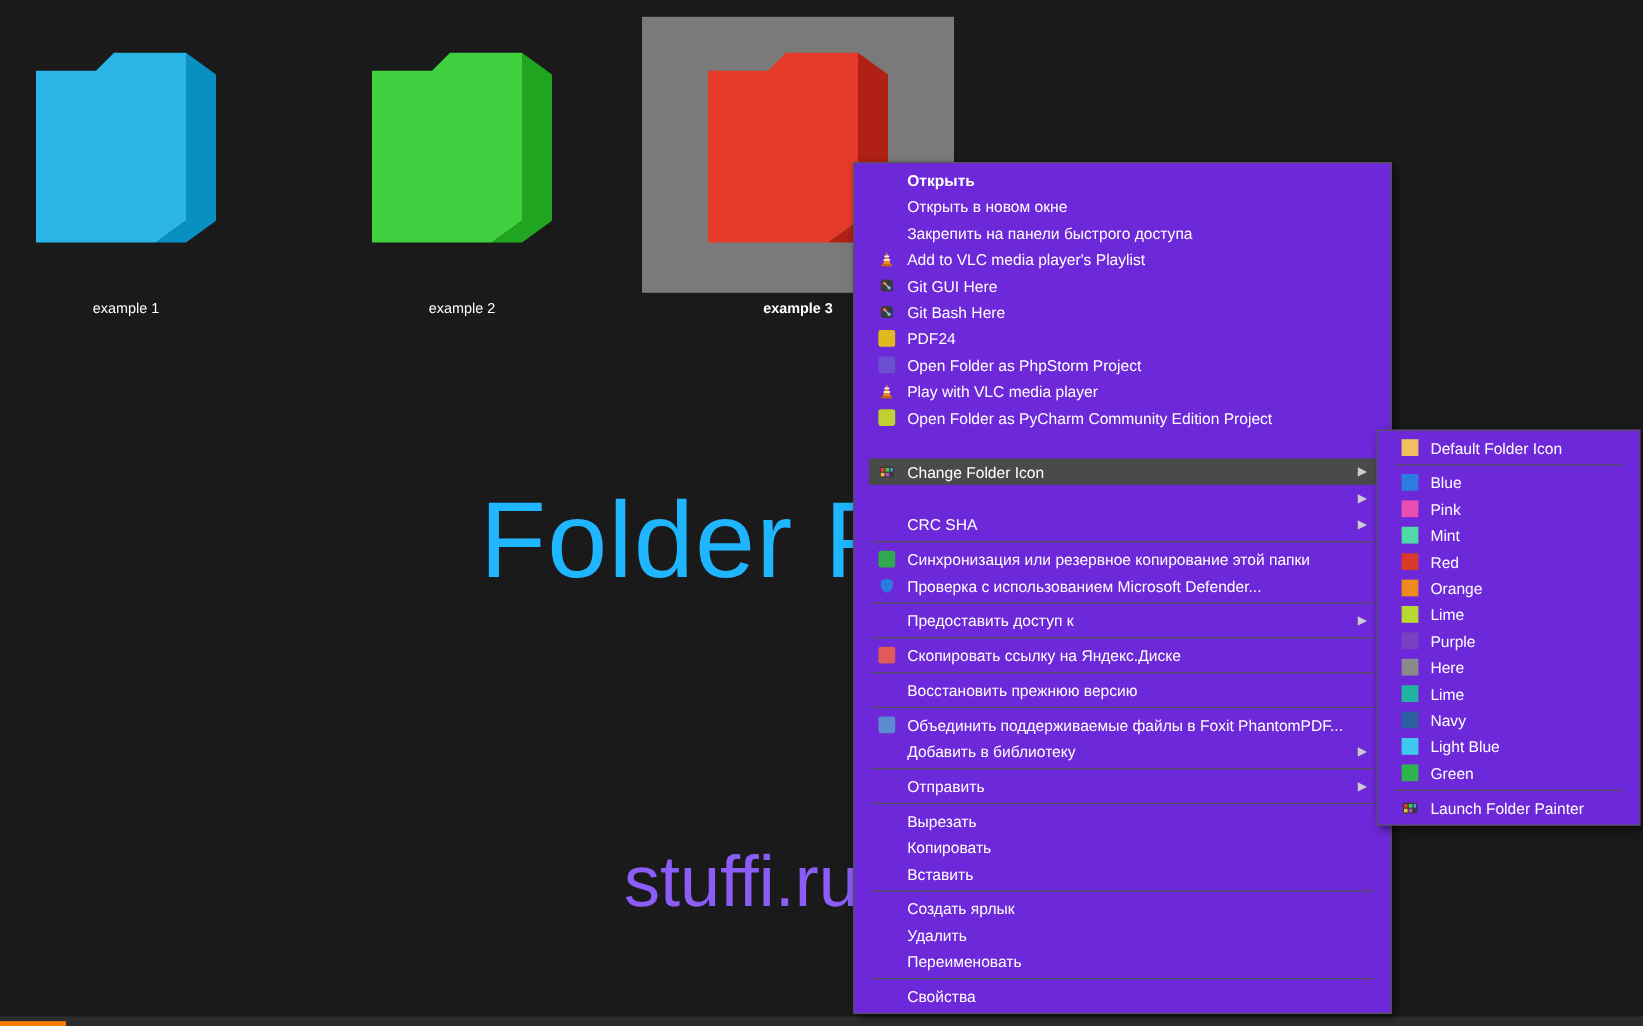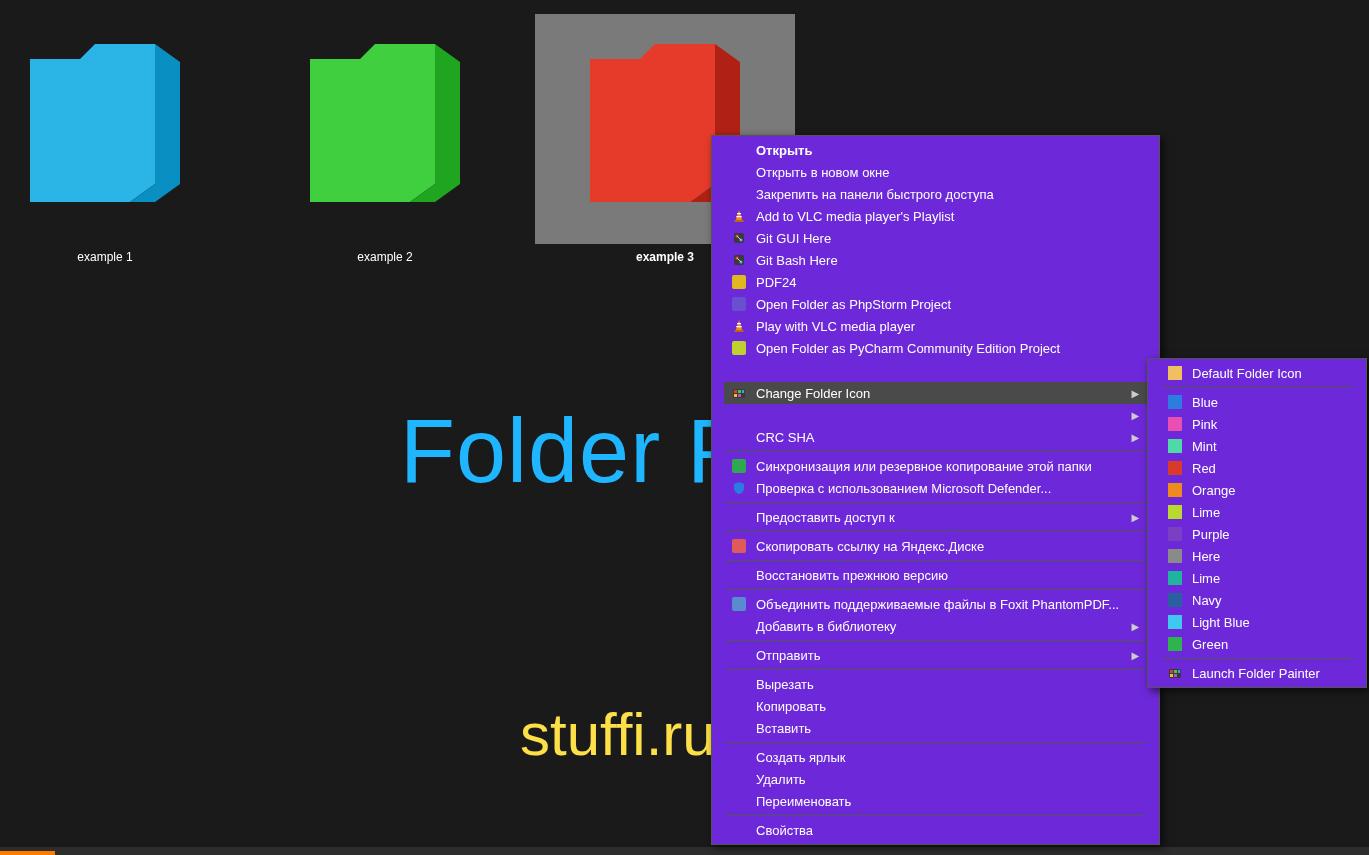--- a/index.html
+++ b/index.html
@@ -46,21 +46,21 @@
     color: #1fb6ff;
     font-weight: 400;
     white-space: nowrap;
     z-index: 1;
     letter-spacing: 1px;
   }
   .watermark-small {
     position: absolute;
     left: 520px; top: 700px;
     font-size: 60px;
-    color: #fde047;
+    color: #8b5cf6;
     z-index: 1;
   }
   .context-menu {
     position: absolute;
     background: #6d28d9;
     border: 1px solid #555;
     box-shadow: 3px 3px 8px rgba(0,0,0,0.6);
     padding: 3px 12px;
     z-index: 10;
     min-width: 420px;

